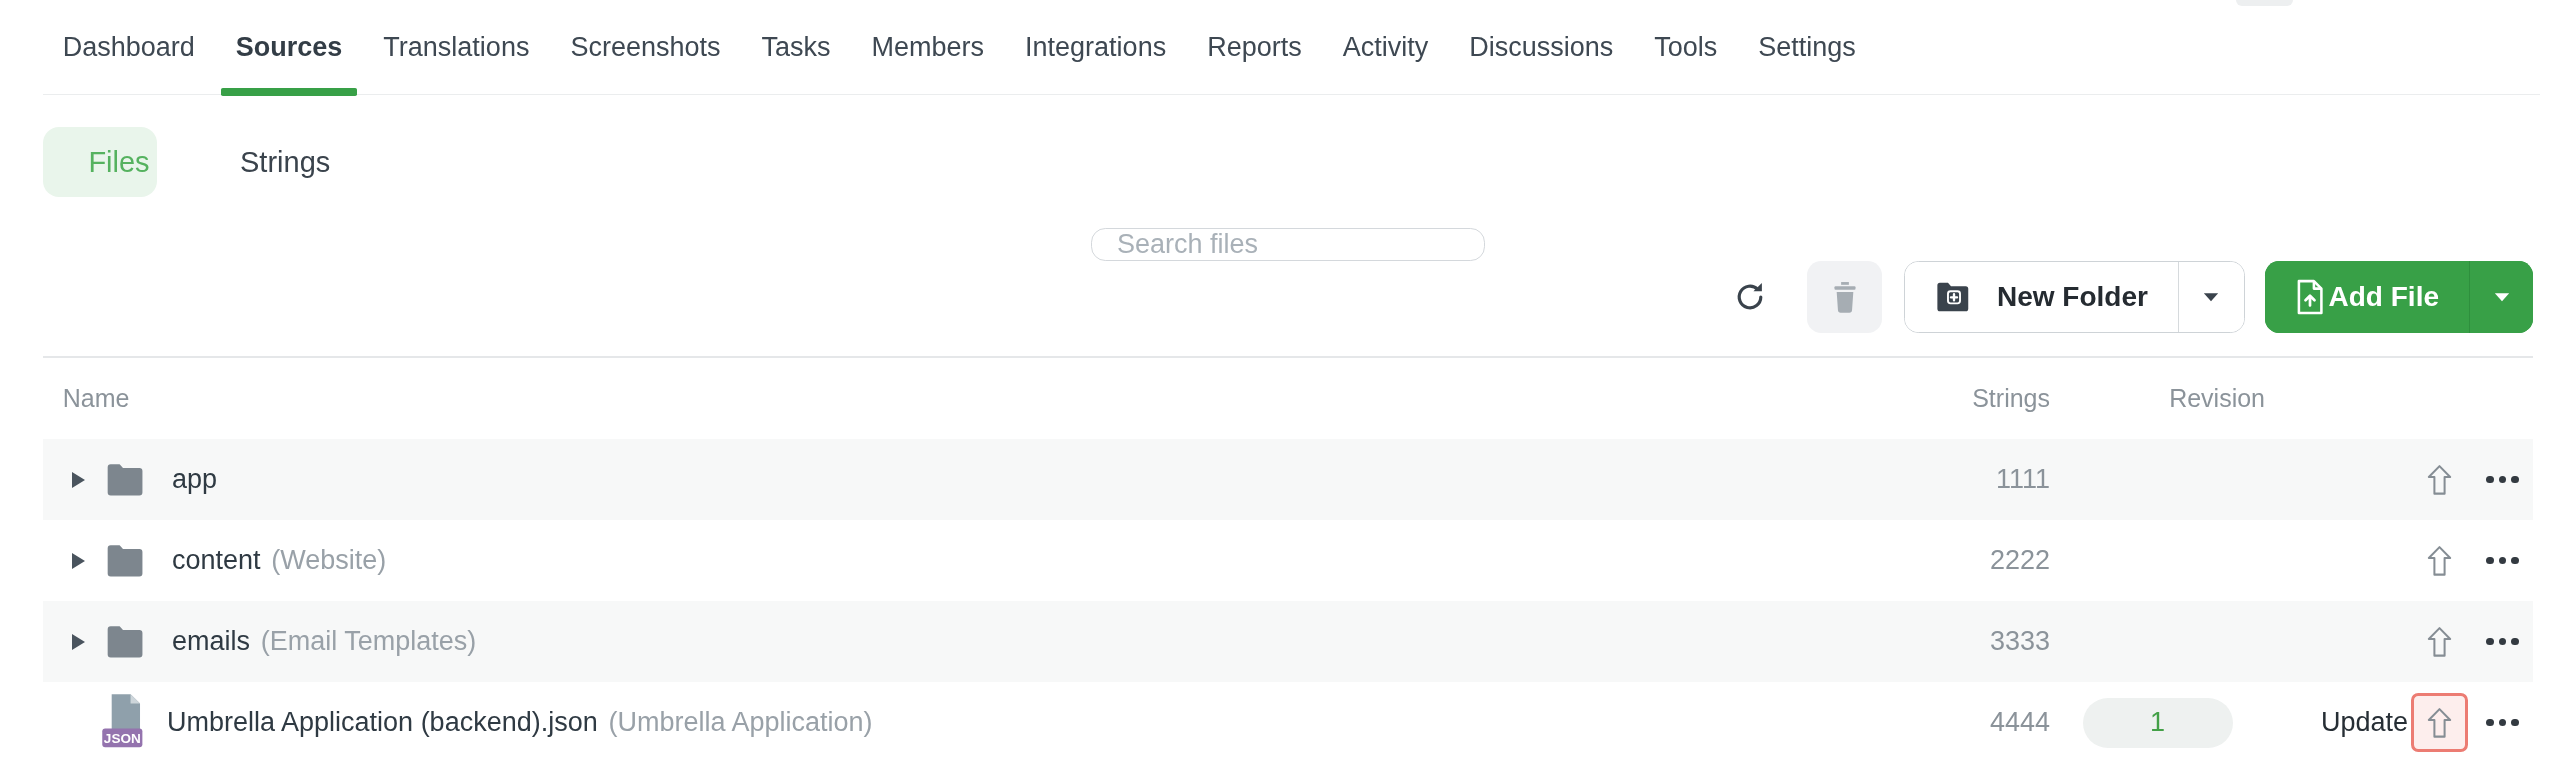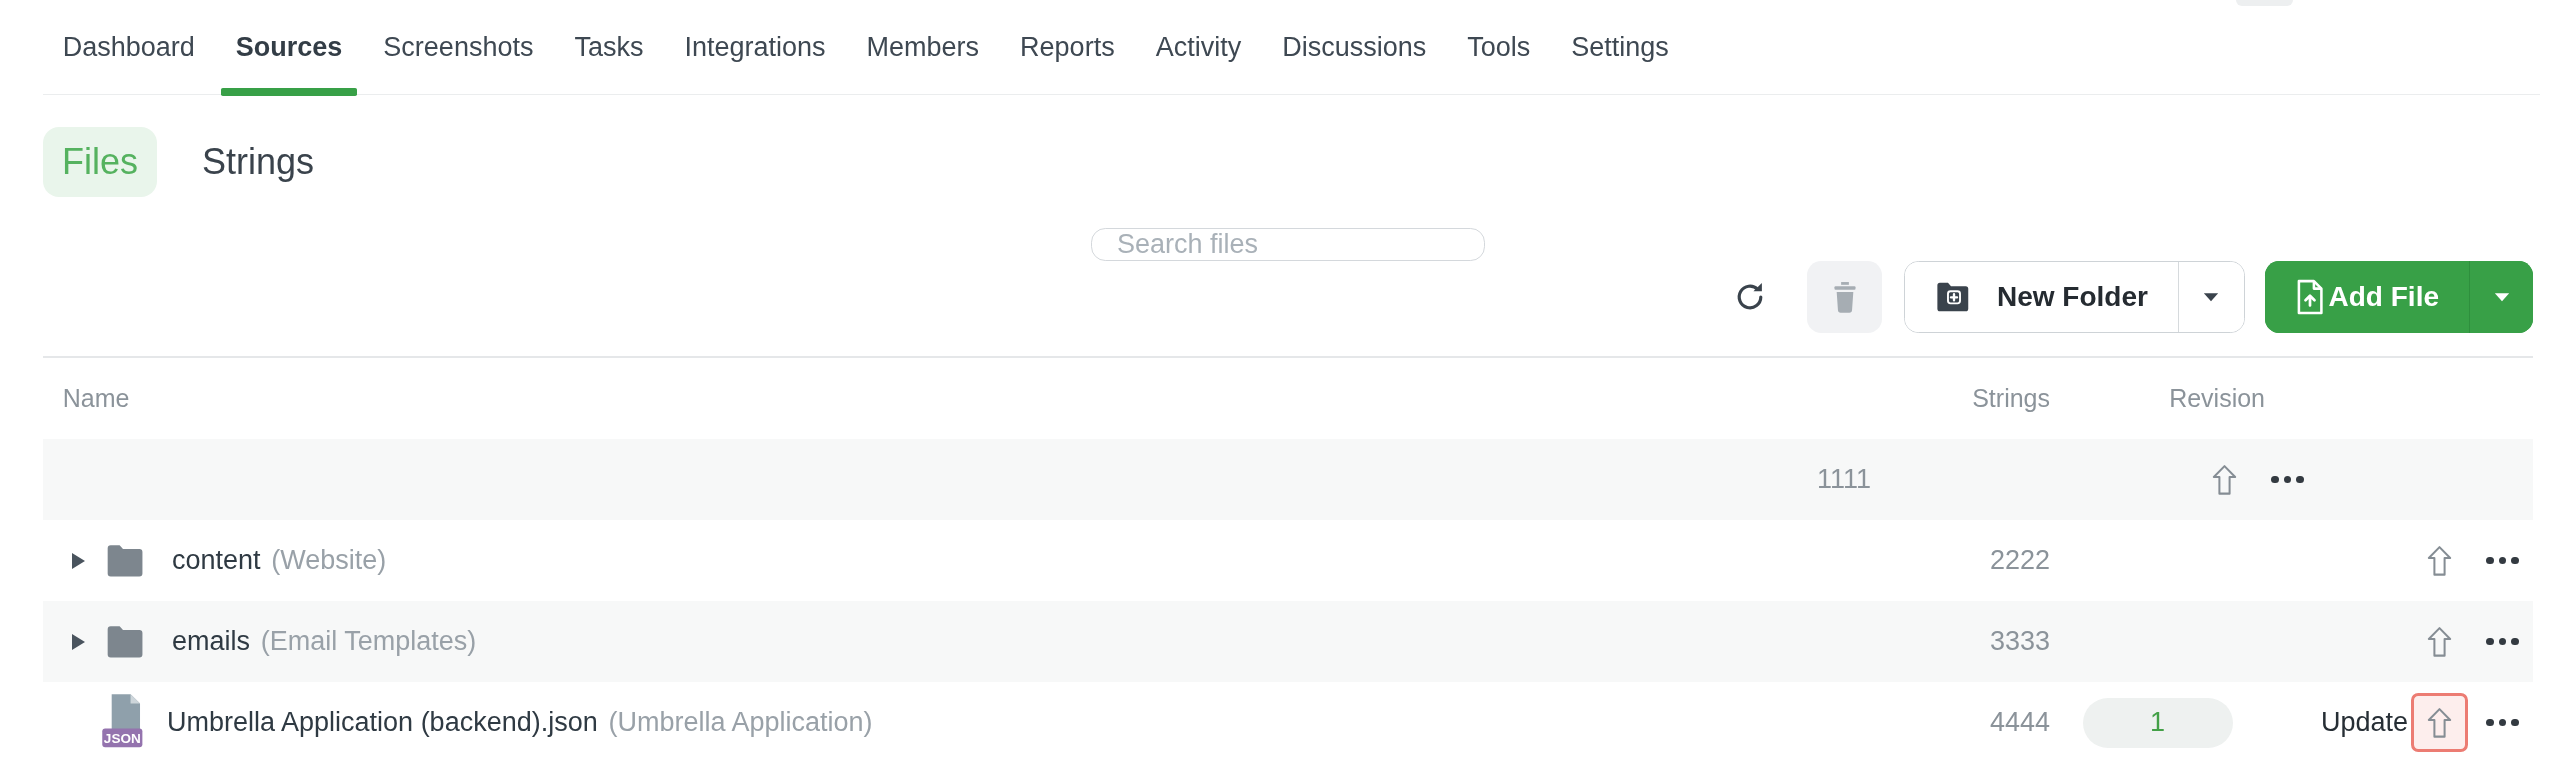--- a/index.html
+++ b/index.html
@@ -16,22 +16,22 @@
     display:flex; align-items:center; gap:41px; padding-left:19.7px;
     border-bottom:1.8px solid #ebedee; }
   .nav-item { position:relative; font-size:27px; color:#3e4852; text-decoration:none;
     cursor:pointer; white-space:nowrap; height:95px; display:flex; align-items:center; }
   .nav-item.active { font-weight:700; color:#333d46; }
   .nav-item.active::after { content:""; position:absolute; left:-14.3px; right:-14.3px;
     bottom:-1.8px; height:8px; background:#38a047; border-radius:1.8px; }
 
   
   .tabs { position:absolute; left:43px; top:127px; display:flex; align-items:center; }
-  .tab { font-size:36px; border:none; background:transparent; cursor:pointer;
-    font-family:inherit; }
+  .tab { font-size:29px; border:none; background:transparent; cursor:pointer;
+    font-family:inherit;padding-left:38px; }
   .tab-files { width:114px; height:70px; border-radius:16px; background:#e9f5eb;
     color:#55b25f; display:flex; align-items:center; justify-content:center; }
   .tab-strings { margin-left:45px; color:#3a434c; }
 
   
   .toolbar { position:absolute; left:43px; right:43px; top:228px; height:72px;
     display:flex; align-items:center;flex-direction:column; }
   .search-input { width:394px; height:72px; border:1.8px solid #d4d8dc; border-radius:14.3px;
     font-size:27px; padding:0 25px; color:#3a434c; outline:none; font-family:inherit; }
   .search-input::placeholder { color:#a9b1b8; }
@@ -101,24 +101,25 @@
 </head>
 <body>
 
 <div class="page">
 
   <div class="cutoff-pill"></div>
 
   <nav class="nav">
     <a class="nav-item">Dashboard</a>
     <a class="nav-item active">Sources</a>
+    <a class="nav-item">Translations</a>
     <a class="nav-item">Screenshots</a>
     <a class="nav-item">Tasks</a>
+    <a class="nav-item">Members</a>
     <a class="nav-item">Integrations</a>
-    <a class="nav-item">Members</a>
     <a class="nav-item">Reports</a>
     <a class="nav-item">Activity</a>
     <a class="nav-item">Discussions</a>
     <a class="nav-item">Tools</a>
     <a class="nav-item">Settings</a>
   </nav>
 
   <div class="tabs">
     <button class="tab tab-files">Files</button>
     <button class="tab tab-strings">Strings</button>
@@ -195,20 +196,31 @@
   <div class="table">
 
     <div class="tgrid thead">
       <div class="th-name">Name</div>
       <div class="th-strings">Strings</div>
       <div class="th-revision">Revision</div>
       <div></div>
     </div>
 
     <div class="tgrid row striped">
+      <div class="cell-name">
+        <button class="expander">
+            <span class="tri-right"></span>
+          </button>
+        <span class="row-icon">
+          <svg width="41" height="36" viewBox="0 0 23 20">
+              <path fill="#7d868e" d="M1.5 2.8A1.7 1.7 0 0 1 3.2 1.1h5l1.9 2.2h9.2A1.7 1.7 0 0 1 21 5v12a1.7 1.7 0 0 1-1.7 1.7H3.2A1.7 1.7 0 0 1 1.5 17z"></path>
+            </svg>
+        </span>
+        <span class="fname">app</span>
+      </div>
       <div class="col-strings">1111</div>
       <div class="col-revision"></div>
       <div class="col-actions">
         <div class="upload-cell">
           <button class="upload-btn">
             <span style="display:flex;">
               <svg width="27" height="32" viewBox="0 0 22 27">
                   <path d="M11 1.8 20 11h-4.7v14H6.7V11H2z" fill="none" stroke="currentColor" stroke-width="1.7" stroke-linejoin="round"></path>
                 </svg>
             </span>

